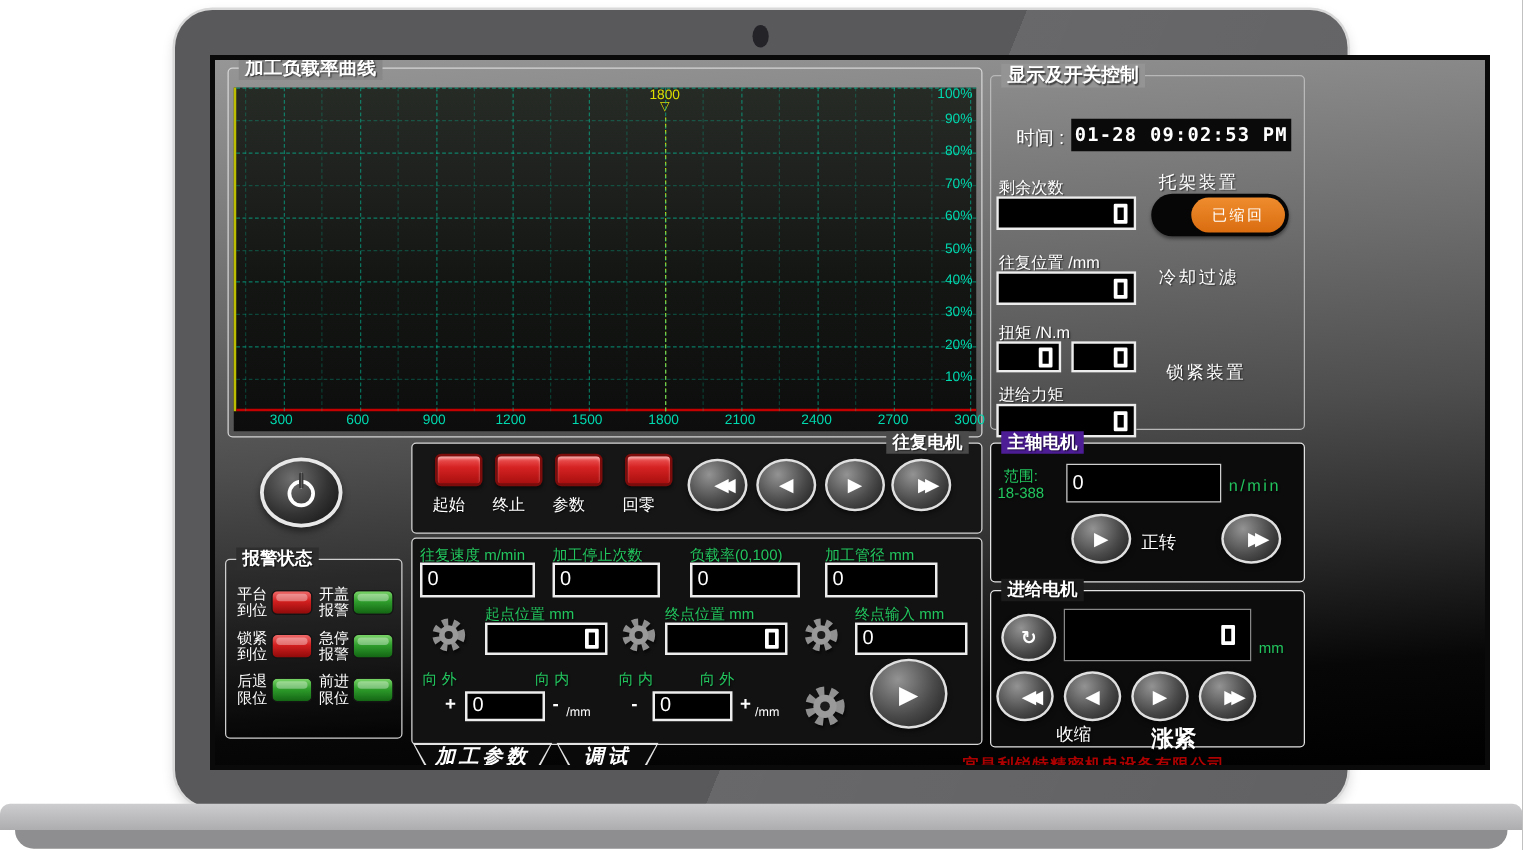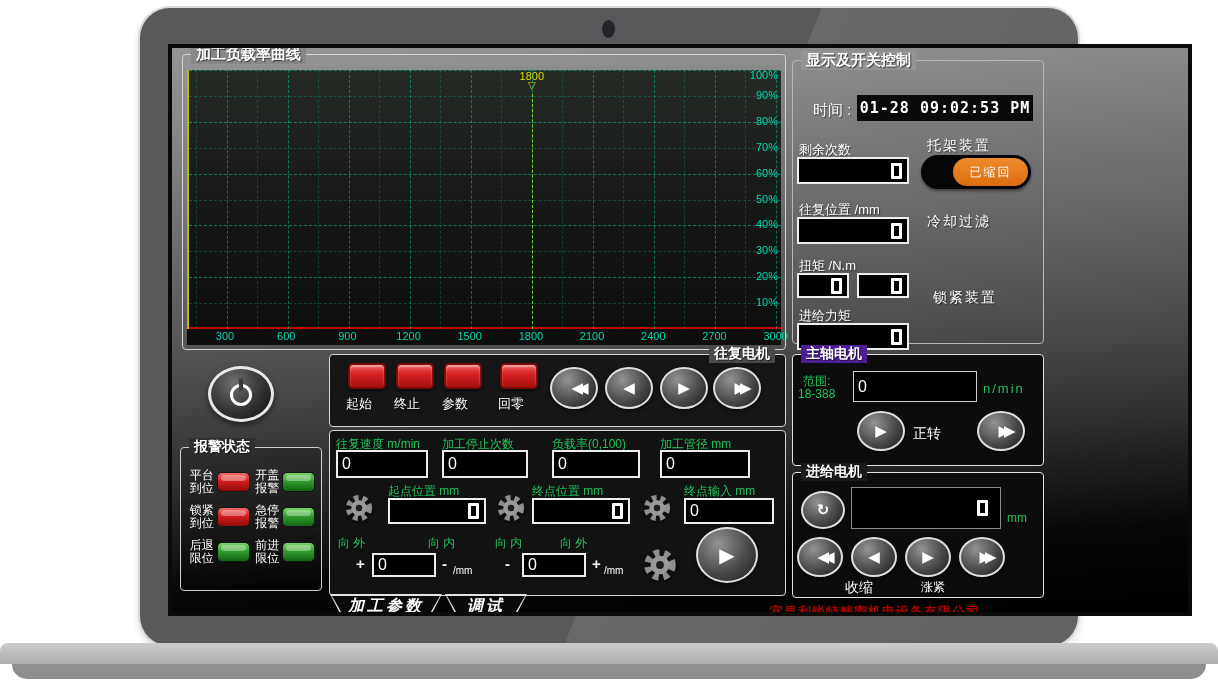--- a/index.html
+++ b/index.html
@@ -248,21 +248,21 @@
         <span class="slab" style="left:214px;top:38px;">mm</span>
         <div class="cbtn" style="left:4px;top:64px;width:46px;height:40px;">
             <span class="dbl">◀◀</span>
           </div>
         <div class="cbtn" style="left:58px;top:64px;width:46px;height:40px;">◀</div>
         <div class="cbtn" style="left:112px;top:64px;width:46px;height:40px;">▶</div>
         <div class="cbtn" style="left:166px;top:64px;width:46px;height:40px;">
             <span class="dbl">▶▶</span>
           </div>
         <span class="blab" style="left:52px;top:106px;font-size:14px;">收缩</span>
-        <span class="blab" style="left:128px;top:106px;font-size:12px;">涨紧</span>
+        <span class="blab" style="left:128px;top:106px;font-size:18px;font-weight:bold;">涨紧</span>
       </div>
 
       <div class="gbox recip-group">
         <span class="gtitle">往复电机</span>
         <div class="rbtn" style="left:18px;top:8px;"></div>
         <span class="blab" style="left:16px;top:40px;">起始</span>
         <div class="rbtn" style="left:66px;top:8px;"></div>
         <span class="blab" style="left:64px;top:40px;">终止</span>
         <div class="rbtn" style="left:114px;top:8px;"></div>
         <span class="blab" style="left:112px;top:40px;">参数</span>

